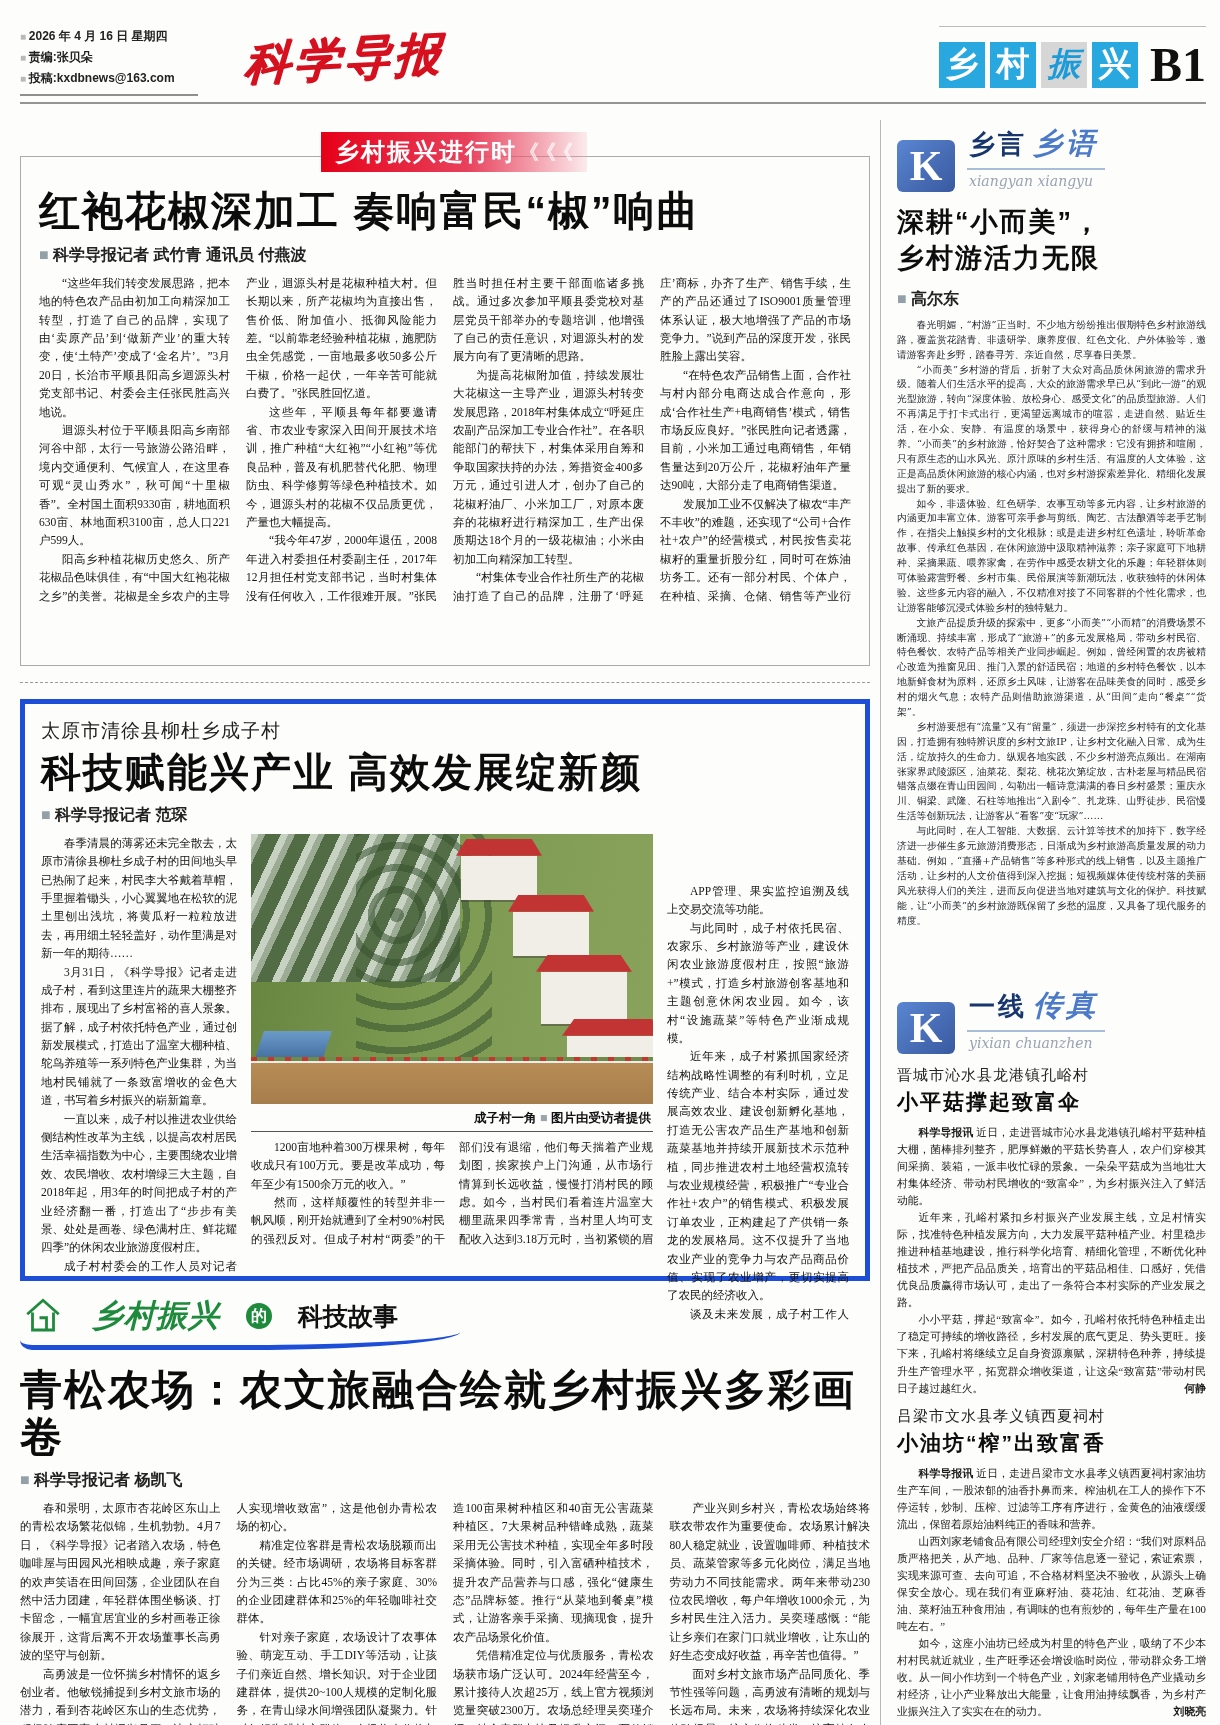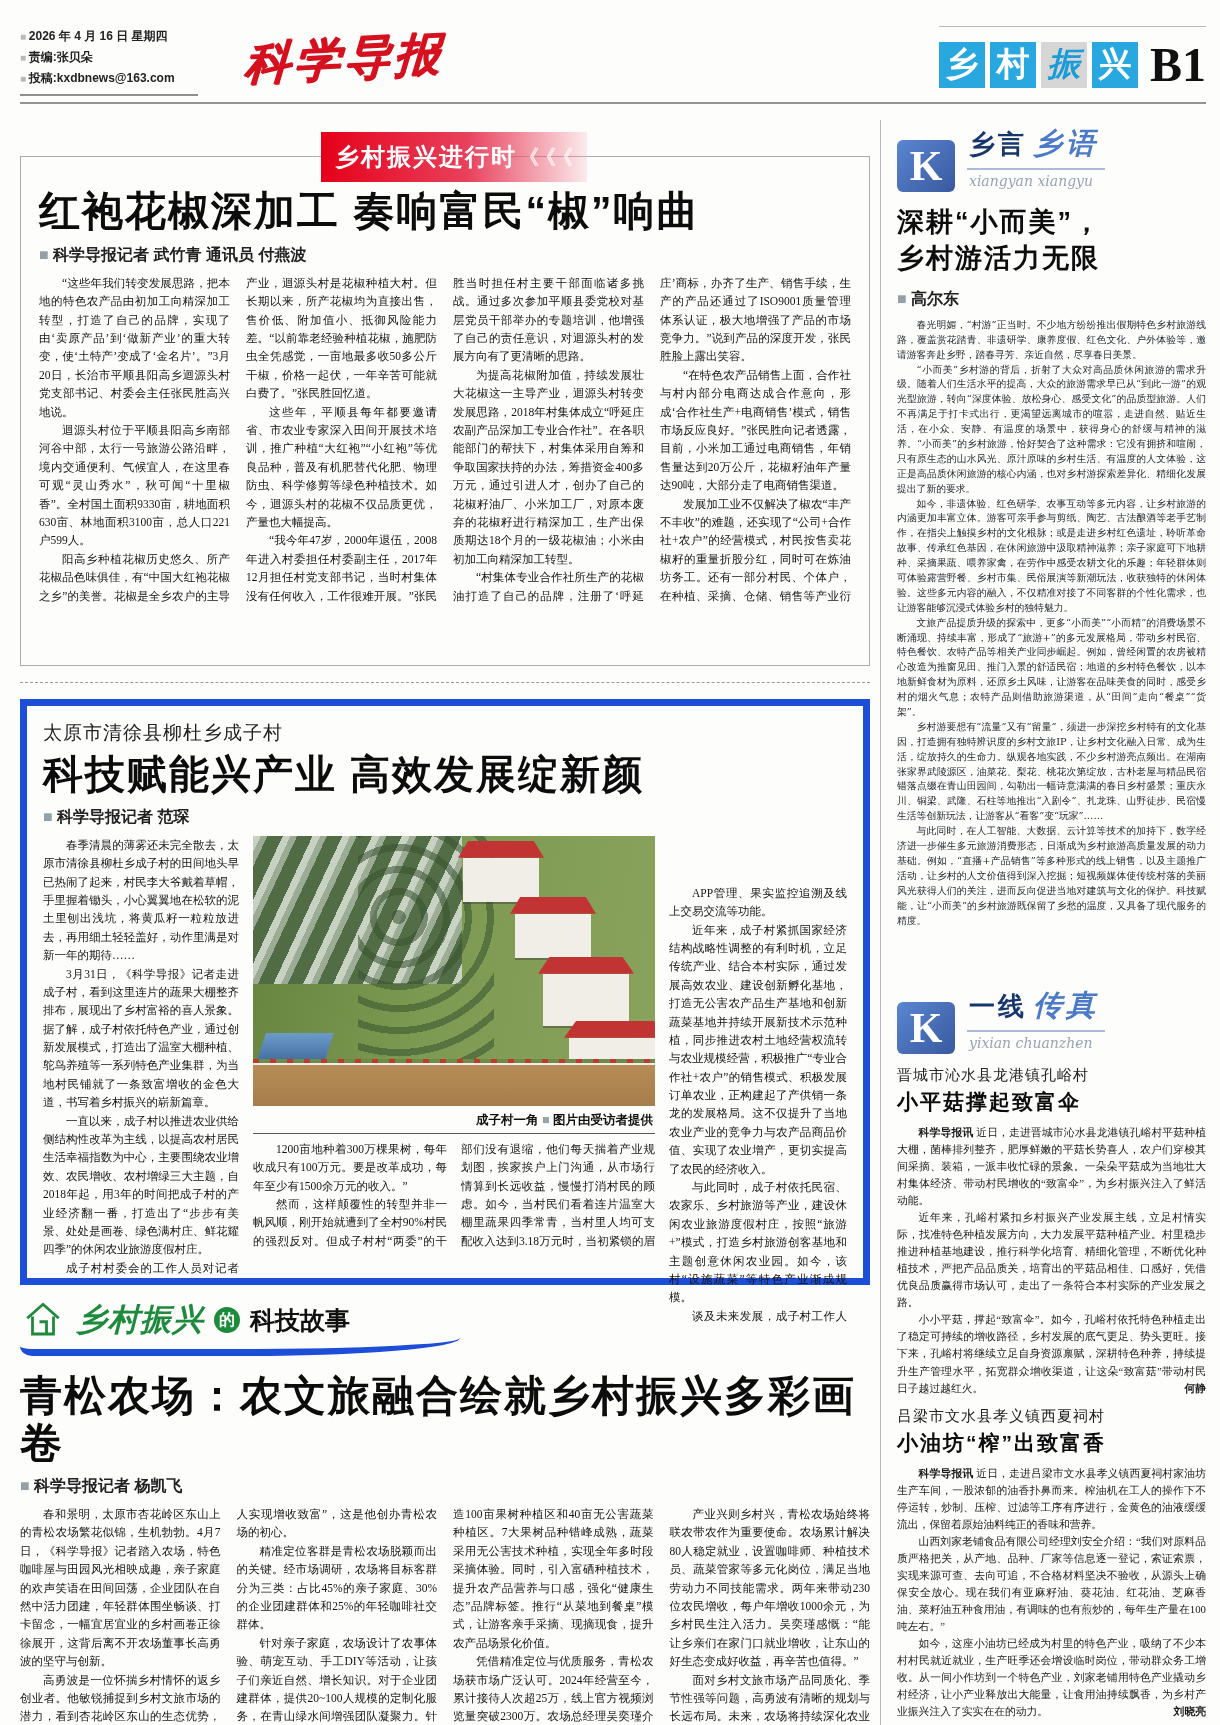--- a/index.html
+++ b/index.html
@@ -30,28 +30,28 @@
   .headline{font-weight:900;color:#0c0c0c;letter-spacing:2px;line-height:1.12;}
   .byline{font-size:16px;font-weight:700;color:#222;margin:10px 0 8px;}
   .byline::before{content:"■ ";color:#93a0a8;}
   .bodytext{font-family:"Liberation Serif",serif;font-size:11.5px;line-height:1.6;
         text-align:justify;color:#141414;}
   .bodytext p{margin:0;text-indent:2em;}
   .dashed-sep{border-top:1px dashed #9a9a9a;margin:16px 0;}
   .author-sig{float:right;font-weight:bold;font-family:"Liberation Sans",sans-serif;}
   
   .art1{position:relative;border:1px solid #ababab;margin-top:52px;padding:26px 18px 12px;height:470px;}
-  .art1-banner{position:absolute;top:-25px;left:300px;width:252px;height:50px;display:flex;align-items:center;
+  .art1-banner{position:absolute;top:-25px;left:300px;width:252px;height:40px;display:flex;align-items:center;
         padding-left:14px;color:#fff;font-size:24px;font-weight:900;letter-spacing:2px;
         background:linear-gradient(90deg,#e60019 0%,#e8415c 55%,rgba(246,180,190,.25) 100%);}
   .art1-banner .chev{font-size:20px;opacity:.75;margin-left:2px;letter-spacing:-3px;}
   .art1 .headline{font-size:41px;margin:6px 0 8px;}
   .art1 .bodytext{column-count:4;column-gap:16px;height:332px;overflow:hidden;}
   
-  .art2{border:7px solid #1d4ed8;padding:14px 16px 10px;height:548px;}
+  .art2{border:5px solid #1d4ed8;padding:14px 16px 10px;height:548px;}
   .art2 .headline{font-size:40px;margin:6px 0 4px;}
   .art2-cols{display:flex;gap:14px;}
   .art2-c1{width:196px;flex:none;height:438px;overflow:hidden;}
   .art2-cmid{width:402px;flex:none;}
   .art2-cr{flex:1;height:438px;overflow:hidden;min-width:0;margin-top:48px;}
   .midtext{column-count:2;column-gap:14px;height:118px;overflow:hidden;margin-top:6px;}
   .caption{font-size:12.5px;font-weight:700;text-align:right;padding:6px 2px 4px;
         border-bottom:1px solid #555;color:#111;}
   .caption .sq{color:#9aa4ab;}
   
@@ -69,22 +69,22 @@
   .house:nth-child(5){top:78px;right:64px;}
   .house:nth-child(6){top:138px;right:26px;width:86px;height:52px;}
   .house:nth-child(7){top:202px;right:-6px;width:92px;height:50px;}
   .ph-road{position:absolute;left:0;bottom:0;width:100%;height:15%;background:linear-gradient(#b78c55,#a67d4c);}
   .ph-flowers{position:absolute;left:0;bottom:15%;width:100%;height:6px;
         background:repeating-linear-gradient(90deg,#c0392b 0 6px,#6f8a49 6px 17px);}
   .ph-fence{position:absolute;left:0;bottom:8%;width:100%;height:7%;border-top:2px solid #ececec;
         background:repeating-linear-gradient(90deg,#f4f4f4 0 3px,rgba(0,0,0,0) 3px 11px);}
   
   .tech{margin-top:14px;}
-  .tech-banner{display:flex;align-items:center;gap:10px;position:relative;width:440px;
-        padding-bottom:8px;border-bottom:7px solid #1d4ed8;border-radius:0 0 50% 12px/0 0 18px 10px;margin-top:10px;}
+  .tech-banner{display:flex;align-items:center;gap:26px;position:relative;width:440px;
+        padding-bottom:8px;border-bottom:5px solid #1d4ed8;border-radius:0 0 50% 12px/0 0 18px 10px;margin-top:10px;}
   .tech-banner .house-ic{width:46px;height:42px;flex:none;}
   .tb-main{color:#1e8a3c;font-family:"DejaVu Serif",serif;font-style:italic;font-weight:bold;
         font-size:31px;letter-spacing:1px;}
   .tb-de{width:26px;height:26px;border-radius:50%;background:#1e8a3c;color:#fff;display:inline-flex;
         align-items:center;justify-content:center;font-size:16px;font-weight:700;flex:none;}
   .tb-rest{font-size:25px;font-weight:900;color:#101010;}
   .tech .headline{font-size:42px;margin:16px 0 6px;}
   .tech .bodytext{column-count:4;column-gap:16px;height:330px;overflow:hidden;}
   
   .seclogo{display:flex;align-items:flex-end;gap:12px;margin:4px 0 12px;}
@@ -189,22 +189,22 @@
               <span>图片由受访者提供</span>
             </div>
             <div class="midtext bodytext">
               <p>1200亩地种着300万棵果树，每年收成只有100万元。要是改革成功，每年至少有1500余万元的收入。”</p>
               <p>然而，这样颠覆性的转型并非一帆风顺，刚开始就遭到了全村90%村民的强烈反对。但成子村村“两委”的干部们没有退缩，他们每天揣着产业规划图，挨家挨户上门沟通，从市场行情算到长远收益，慢慢打消村民的顾虑。如今，当村民们看着连片温室大棚里蔬果四季常青，当村里人均可支配收入达到3.18万元时，当初紧锁的眉头渐渐舒展，取而代之的是发自内心的喜笑颜开。</p>
 
             </div>
           </div>
           <div class="art2-cr bodytext">
             <p>APP管理、果实监控追溯及线上交易交流等功能。</p>
+            <p>与此同时，成子村依托民宿、农家乐、乡村旅游等产业，建设休闲农业旅游度假村庄，按照“旅游+”模式，打造乡村旅游创客基地和主题创意休闲农业园。如今，该村“设施蔬菜”等特色产业渐成规模。</p>
             <p>近年来，成子村紧抓国家经济结构战略性调整的有利时机，立足传统产业、结合本村实际，通过发展高效农业、建设创新孵化基地，打造无公害农产品生产基地和创新蔬菜基地并持续开展新技术示范种植，同步推进农村土地经营权流转与农业规模经营，积极推广“专业合作社+农户”的销售模式、积极发展订单农业，正构建起了产供销一条龙的发展格局。这不仅提升了当地农业产业的竞争力与农产品商品价值、实现了农业增产，更切实提高了农民的经济收入。</p>
-            <p>与此同时，成子村依托民宿、农家乐、乡村旅游等产业，建设休闲农业旅游度假村庄，按照“旅游+”模式，打造乡村旅游创客基地和主题创意休闲农业园。如今，该村“设施蔬菜”等特色产业渐成规模。</p>
             <p>谈及未来发展，成子村工作人员对记者表示：“成子村的高效发展，是依托布局区域化、生产规模化、产业无害化、经营集约化的‘一村一品’新农村模式实现的。下一步，成子村计划运用电商直播模式，建设专业化的直播基地，通过组建直播团队、挖掘培养本土网红，持续拓宽农产品销售渠道，提升成子村农产品的知名度和影响力，让‘流量’变‘销量’，走出一条独具特色的乡村振兴之路……”</p>
           </div>
         </div>
       </div>
 
       <div class="tech">
         <div class="tech-banner">
           <svg class="house-ic" viewBox="0 0 24 24">
             <path d="M3 11 L12 3 L21 11 M6 10 V20 H18 V10 M10 13 h4 v7" fill="none" stroke="#1e8a3c" stroke-width="1.6"></path>
           </svg>

